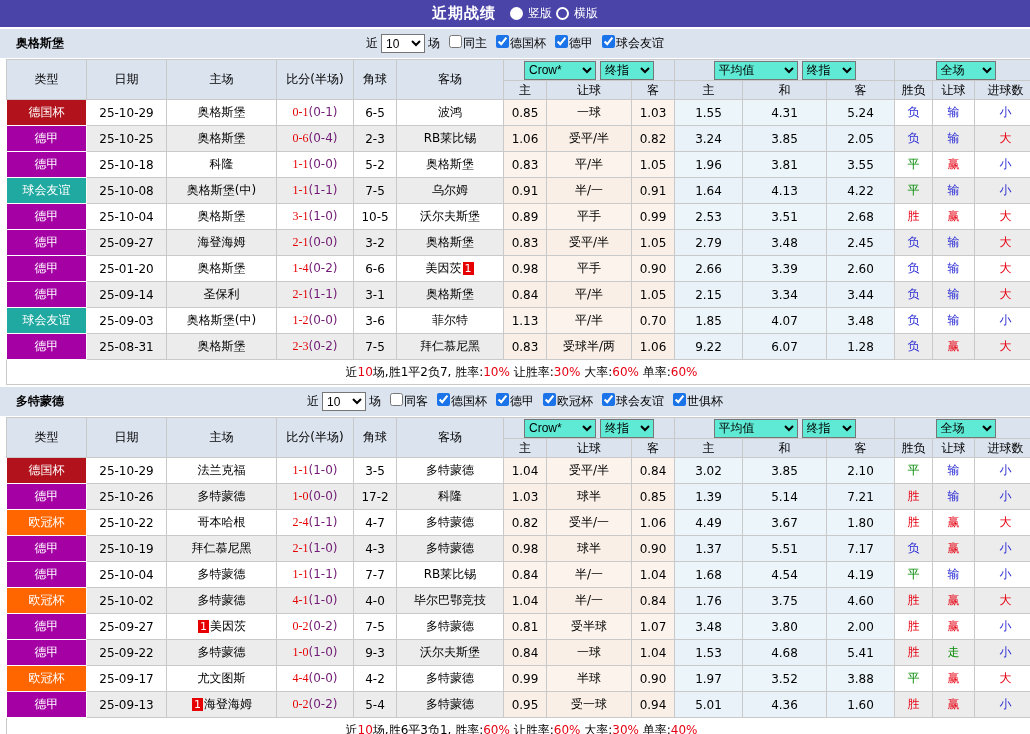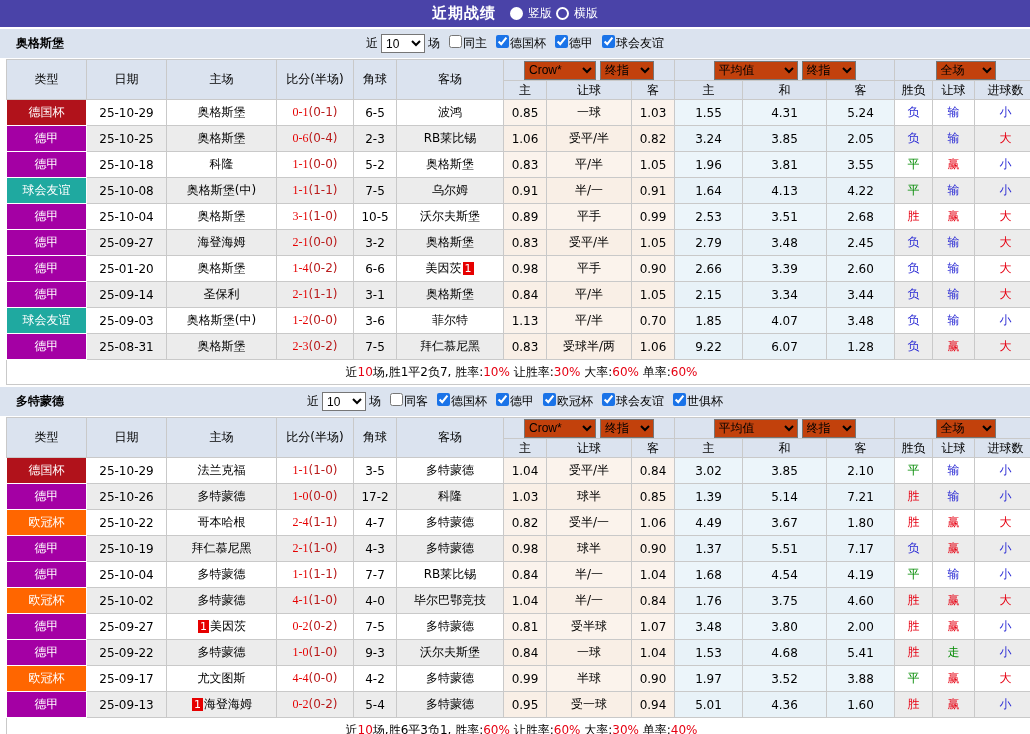--- a/index.html
+++ b/index.html
@@ -25,41 +25,41 @@
   .section-bar .team { position: absolute; left: 16px; font-weight: bold; }
   .filter { display: flex; align-items: center; gap: 3px; }
   .filter select { font-size: 12px; height: 19px; border: 1px solid #767676; background: #fff; }
   .filter input[type=checkbox] { width: 13px; height: 13px; margin: 0 1px 0 6px; accent-color: #1a73e8; }
   .filter label { display: inline-flex; align-items: flex-start; }
   table { border-collapse: collapse; table-layout: fixed; width: 1030px; margin-left: 6px; }
   td { border: 1px solid #c9c9c9; text-align: center; padding: 0 2px; height: 26px; overflow: hidden; white-space: nowrap; }
   thead td { background: #dbe3ef; border-color: #c9c9c9; }
   tr.hdr1 td { height: 21px; }
   tr.hdr2 td { height: 19px; }
-  thead select { font-size: 12px; height: 19px; border: 1px solid #767676; background: #c2410c; margin: 0 2px; }
+  thead select { font-size: 12px; height: 19px; border: 1px solid #767676; background: #5eead4; margin: 0 2px; }
   td.type { color: #fff; border-color: #fff; font-size: 12px; }
   tr.alt td.plain { background: #ececec; }
   td.plain { background: #fff; }
   td.odds { background: #fbf3ec; }
   td.avg  { background: #ecf5fa; }
   tr.alt td.odds { background: #f9efe6; }
   tr.alt td.avg { background: #e8f2f8; }
   .c-red   { color: #e60012; }
   .c-blue  { color: #2a2ad4; }
   .c-green { color: #028a02; }
   .team-hl { color: #008000; }
   .team-n  { color: #000; }
   .u { text-decoration: underline; }
   .badge {
     display: inline-block; background: #e60000; color: #fff;
     font-size: 11px; line-height: 13px; padding: 0 2px; margin: 0 1px;
   }
   td.summary { border-left: 1px solid #c9c9c9; border-right: 1px solid #c9c9c9; background: #fff; height: 25px; }
   .score-full { color: #e60000; font-family: Liberation Serif, serif; }
-  .score-half { color: #b91c1c; }
+  .score-half { color: #701a75; }
   a.cell-link { text-decoration: none; color: inherit; cursor: pointer; }
 </style>
 </head>
 <body>
 
 <div class="title-bar">
   <span class="title">近期战绩</span>
   <span id="view-radios"><span class="radio-opt">
         <span class="radio-dot sel"></span>
         <span>竖版</span>

